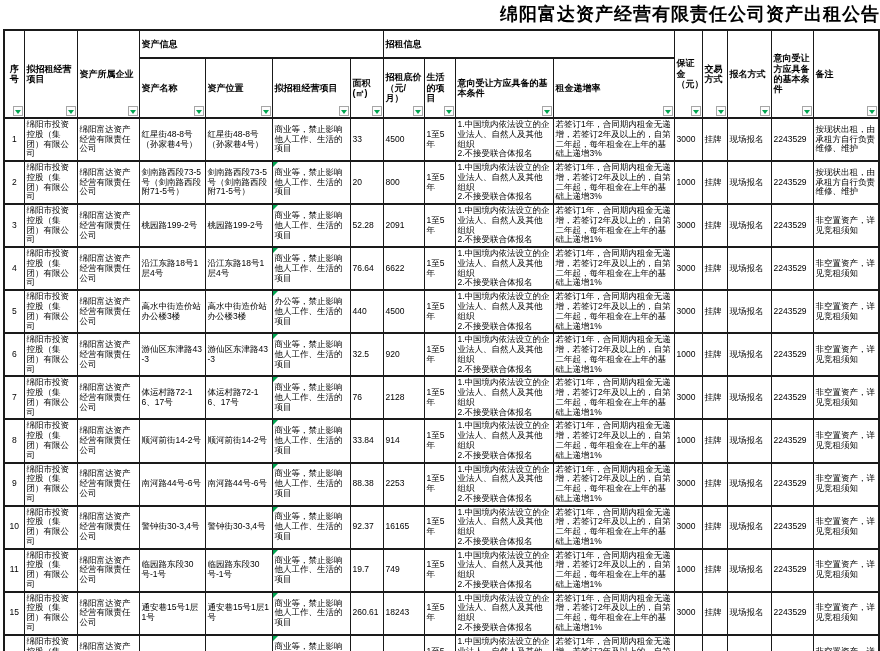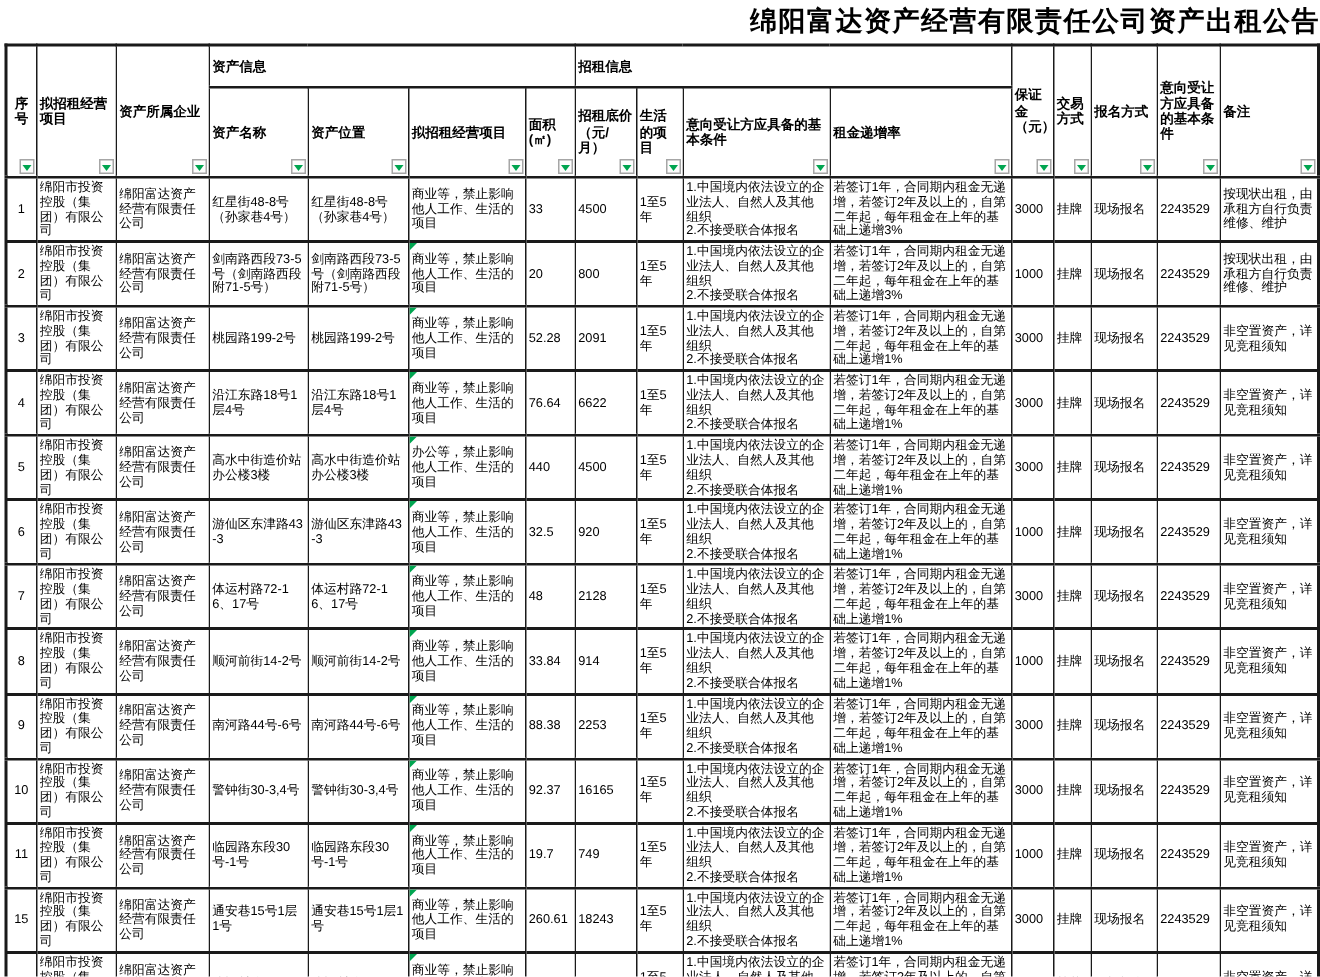--- a/index.html
+++ b/index.html
@@ -209,21 +209,21 @@
         <td>2243529</td>
         <td>非空置资产，详见竞租须知</td>
       </tr>
       <tr class="data-row">
         <td class="c-no">7</td>
         <td>绵阳市投资控股（集团）有限公司</td>
         <td>绵阳富达资产经营有限责任公司</td>
         <td>体运村路72-16、17号</td>
         <td>体运村路72-16、17号</td>
         <td class="err">商业等，禁止影响他人工作、生活的项目</td>
-        <td>48</td>
+        <td>76</td>
         <td>2128</td>
         <td>1至5年</td>
         <td class="pre">1.中国境内依法设立的企业法人、自然人及其他组织
 2.不接受联合体报名</td>
         <td>若签订1年，合同期内租金无递增，若签订2年及以上的，自第二年起，每年租金在上年的基础上递增1%</td>
         <td>3000</td>
         <td>挂牌</td>
         <td>现场报名</td>
         <td>2243529</td>
         <td>非空置资产，详见竞租须知</td>

